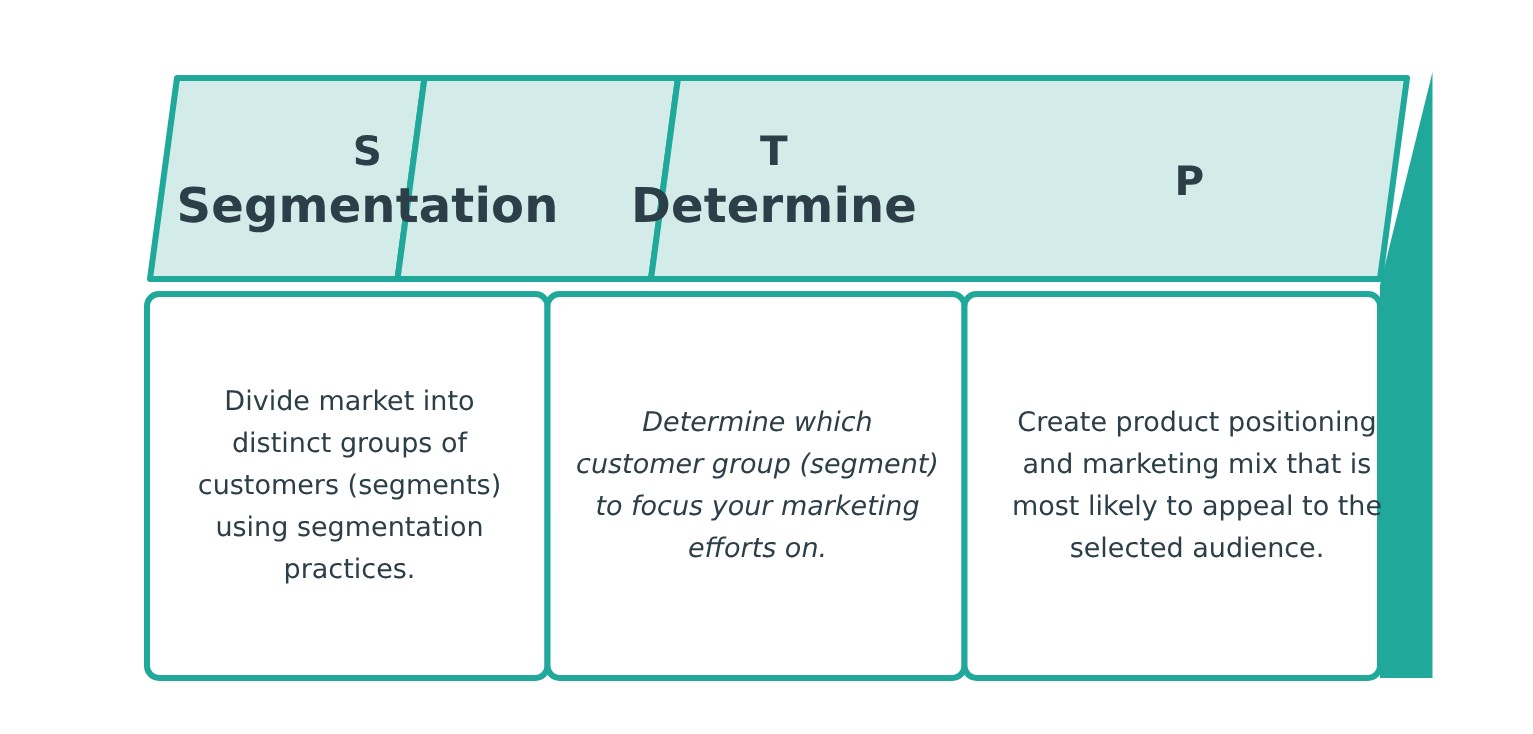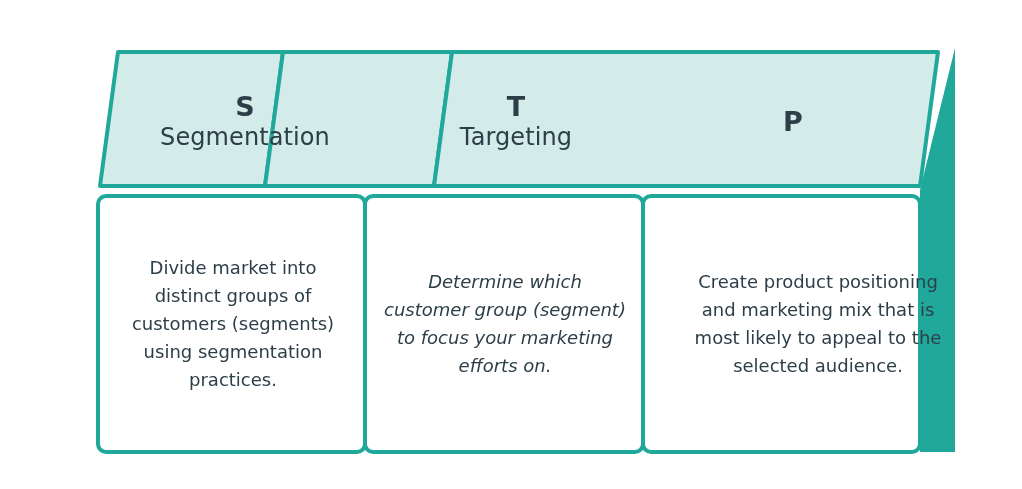--- a/index.html
+++ b/index.html
@@ -49,22 +49,22 @@
     color: #2c3e47;
     pointer-events: auto;
   }
   .header-letter {
     font-size: 27px;
     font-weight: bold;
     line-height: 1.05;
     letter-spacing: 0.2px;
   }
   .header-name {
-    font-size: 24px;
-    font-weight: 400;
+    font-size: 32px;
+    font-weight: 700;
     line-height: 1.15;
     margin-top: 3px;
     letter-spacing: 0.1px;
   }
 
   .body-text {
     position: absolute;
     display: flex;
     align-items: center;
     justify-content: center;
@@ -78,21 +78,21 @@
   }
 
   
   #header-text-0 { left: 120px; top: 62px; width: 250px; height: 120px; }
   #header-text-1 { left: 400px; top: 62px; width: 232px; height: 120px; }
   #header-text-2 { left: 668px; top: 62px; width: 250px; height: 120px; }
 
   
   #body-text-0 { left: 104px; top: 200px; width: 258px; height: 248px; padding: 0 14px; }
   #body-text-1 { left: 370px; top: 200px; width: 270px; height: 248px; padding: 0 14px; font-style: italic; }
-  #body-text-2 { left: 684px; top: 200px; width: 268px; height: 248px; padding: 0 10px; }
+  #body-text-2 { left: 664px; top: 200px; width: 268px; height: 248px; padding: 0 10px; }
 </style>
 </head>
 <body>
 
 <div id="stp-diagram">
 
   <svg id="stp-svg" viewBox="0 0 1022 489" xmlns="http://www.w3.org/2000/svg">
 
     <path d="M 920 190 L 955 48 L 955 452 L 920 452 Z" fill="#20a99b"></path>
 
@@ -111,21 +111,21 @@
 
   <div class="layer">
 
     <div class="header-text" id="header-text-0">
       <span class="header-letter">S</span>
       <span class="header-name">Segmentation</span>
     </div>
 
     <div class="header-text" id="header-text-1">
       <span class="header-letter">T</span>
-      <span class="header-name">Targeting</span>
+      <span class="header-name">Determine</span>
     </div>
 
     <div class="header-text" id="header-text-2">
       <span class="header-letter">P</span>
     </div>
 
     <div class="body-text" id="body-text-0">Divide market into distinct groups of customers (segments) using segmentation practices.</div>
 
     <div class="body-text" id="body-text-1">Determine which customer group (segment) to focus your marketing efforts on.</div>
 

